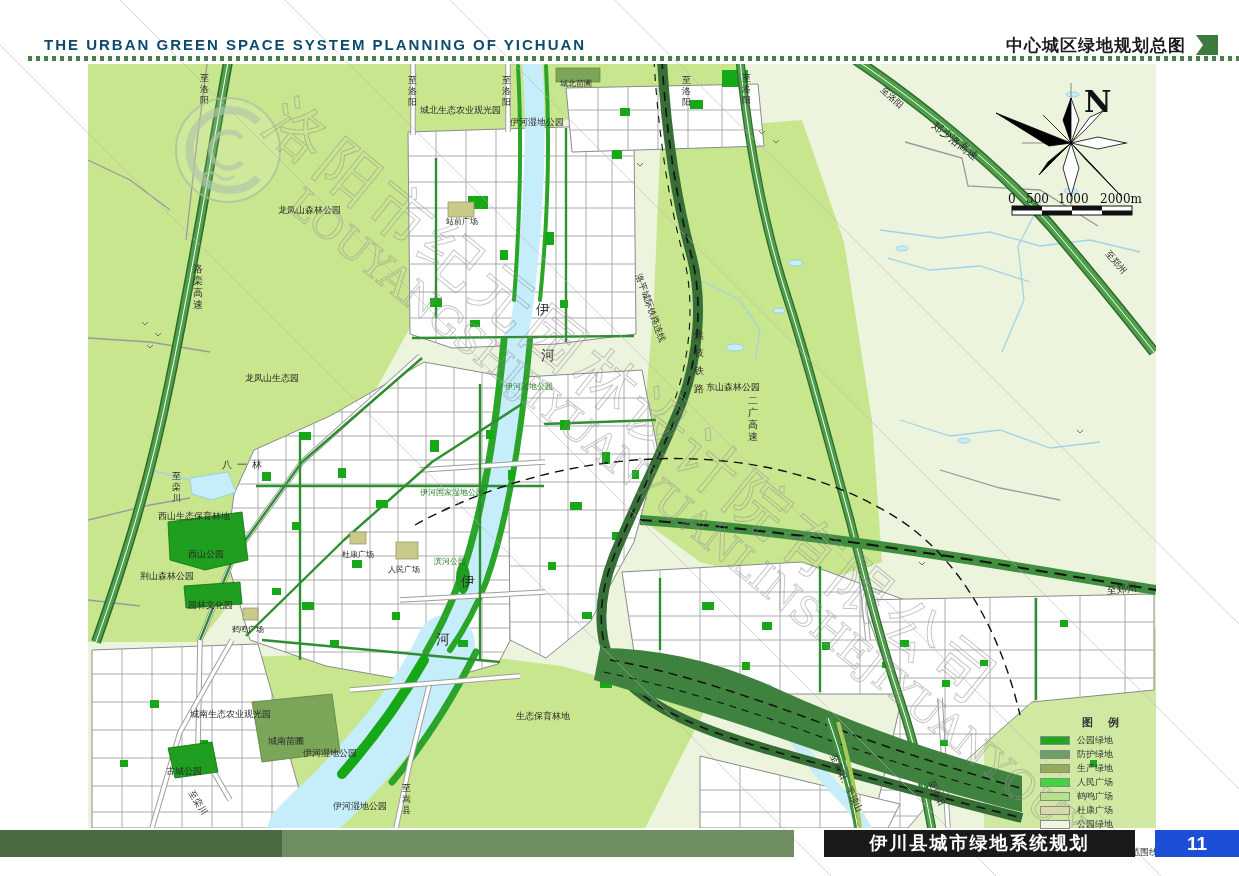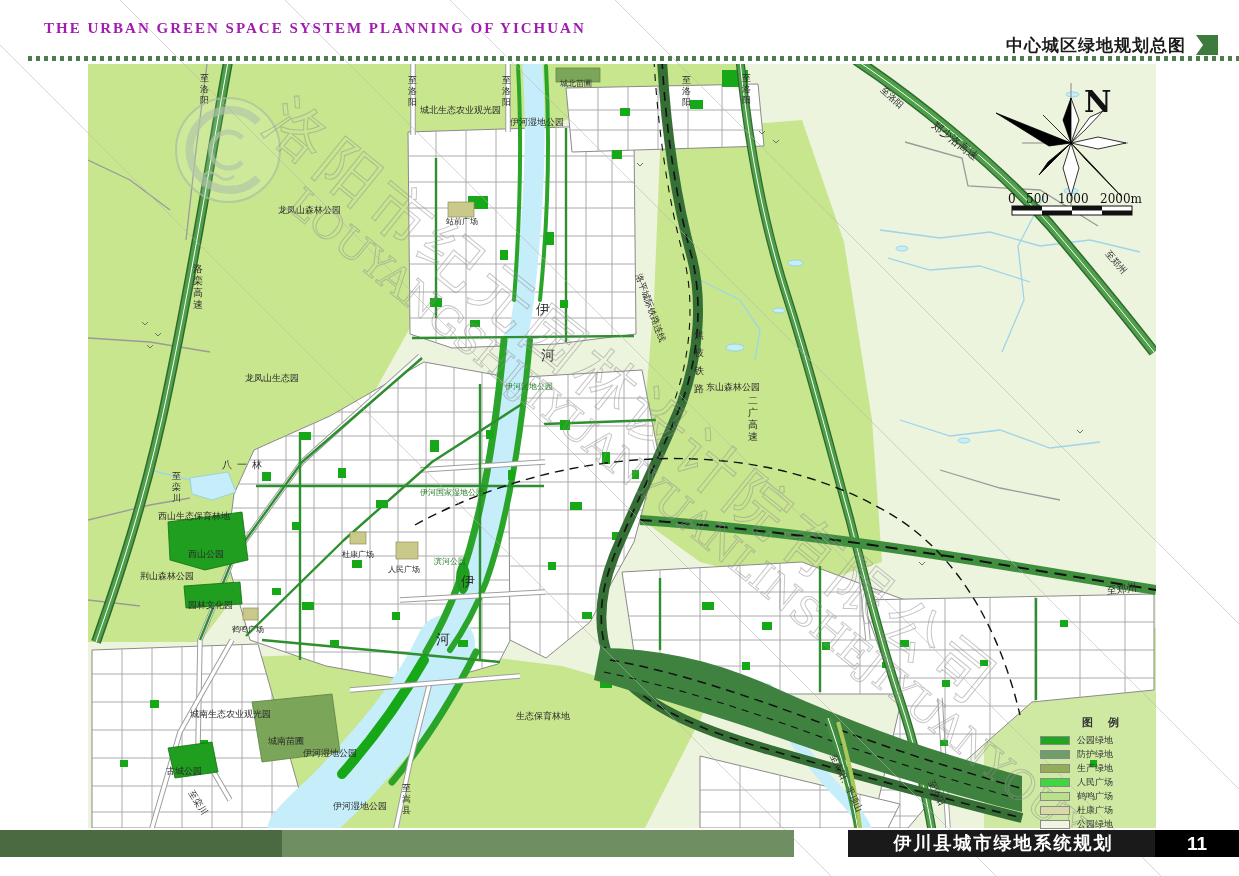--- a/index.html
+++ b/index.html
@@ -1,33 +1,33 @@
 <!DOCTYPE html>
 <html><head>
 <meta charset="utf-8">
 <style>
   html,body{margin:0;padding:0;background:#fff;}
   .page{position:relative;width:1239px;height:876px;background:#fff;overflow:hidden;
         font-family:"Liberation Sans",sans-serif;}
   
-  .title-en{position:absolute;left:44px;top:20px;font-family:Liberation Serif, serif;
-            font-size:15px;font-weight:bold;letter-spacing:2px;color:#a21caf;white-space:nowrap;}
+  .title-en{position:absolute;left:44px;top:36px;font-family:Liberation Sans, sans-serif;
+            font-size:15px;font-weight:bold;letter-spacing:2px;color:#0c4a6e;white-space:nowrap;}
   .title-zh{position:absolute;right:53px;top:34px;font-size:17px;font-weight:bold;
             letter-spacing:1px;color:#1a1a1a;white-space:nowrap;text-align:right;}
   .title-flag{position:absolute;left:1196px;top:35px;width:22px;height:20px;background:#3d7a3d;
               clip-path:polygon(0 0,100% 0,100% 100%,0 100%,32% 50%);}
   .dotted-rule{position:absolute;left:28px;right:0;top:56px;height:5px;
                background:repeating-linear-gradient(90deg,#4e7d4e 0 4px,transparent 4px 8px);}
   
   .bar{position:absolute;top:830px;height:27px;}
   .bar-1{left:0;width:282px;background:#4c6a42;}
   .bar-2{left:282px;width:512px;background:#6f8f63;}
   .bar-title{left:824px;width:311px;background:#1a1a1a;color:#fff;font-size:18px;font-weight:bold;
-             letter-spacing:2px;text-align:center;line-height:27px;margin-left:24px;}
-  .bar-page{left:1155px;width:84px;background:#000000;color:#fff;font-size:19px;font-weight:bold;
+             letter-spacing:2px;text-align:center;line-height:27px;}
+  .bar-page{left:1155px;width:84px;background:#1d4ed8;color:#fff;font-size:19px;font-weight:bold;
             text-align:center;line-height:27px;}
   
   .legend{position:absolute;left:1040px;top:712px;width:122px;}
   .legend-title{font-size:11px;font-weight:bold;color:#333;letter-spacing:6px;margin:3px 0 5px 42px;}
   .legend-row{display:flex;align-items:center;height:10px;margin-bottom:4px;}
   .legend-swatch{width:30px;height:9px;border:1px solid #8a8a8a;box-sizing:border-box;flex:0 0 30px;}
   .legend-dash{width:100%;border-top:2px dashed #e23030;margin-top:3px;}
   .legend-label{font-size:9px;color:#333;margin-left:7px;white-space:nowrap;}
   svg{position:absolute;left:0;top:0;}
 </style>

